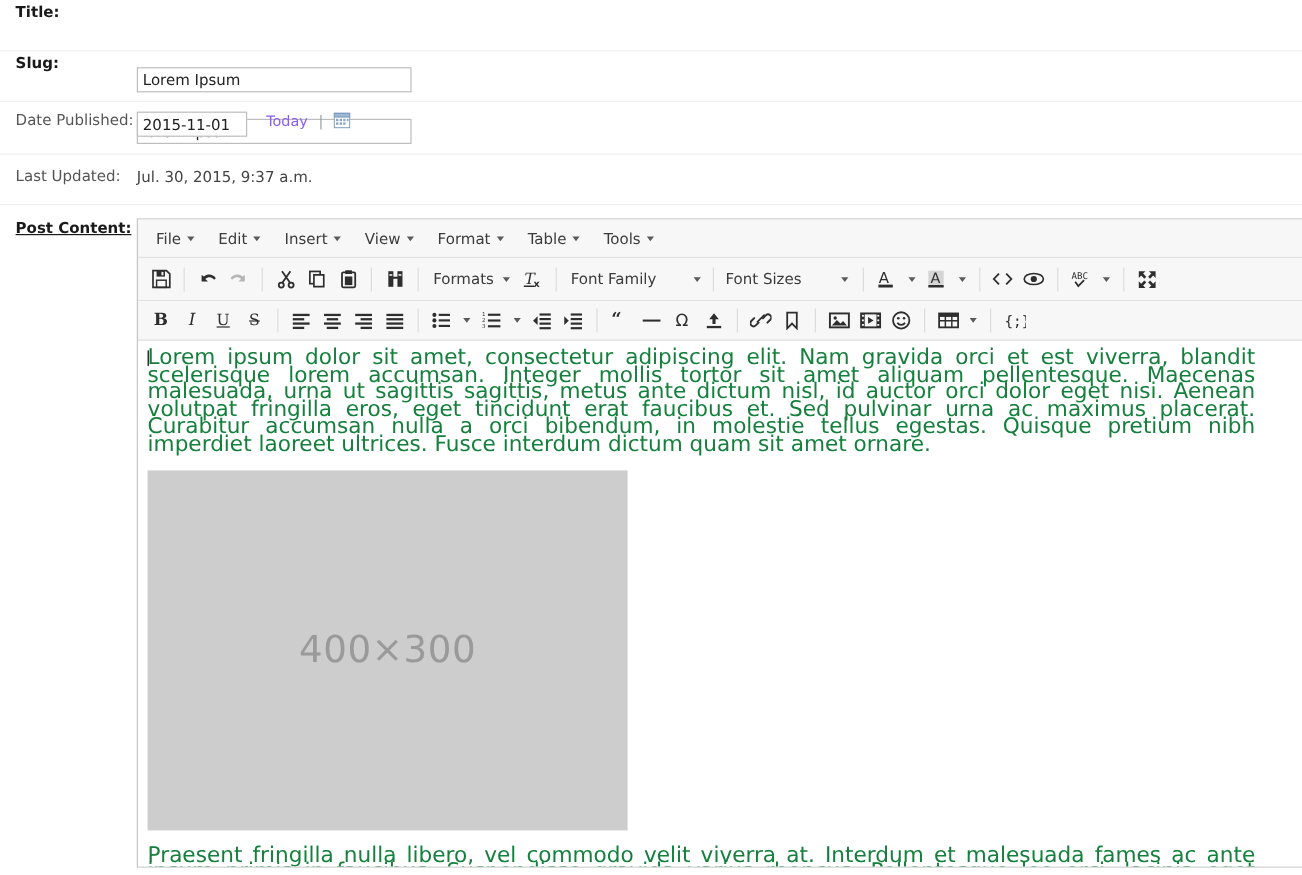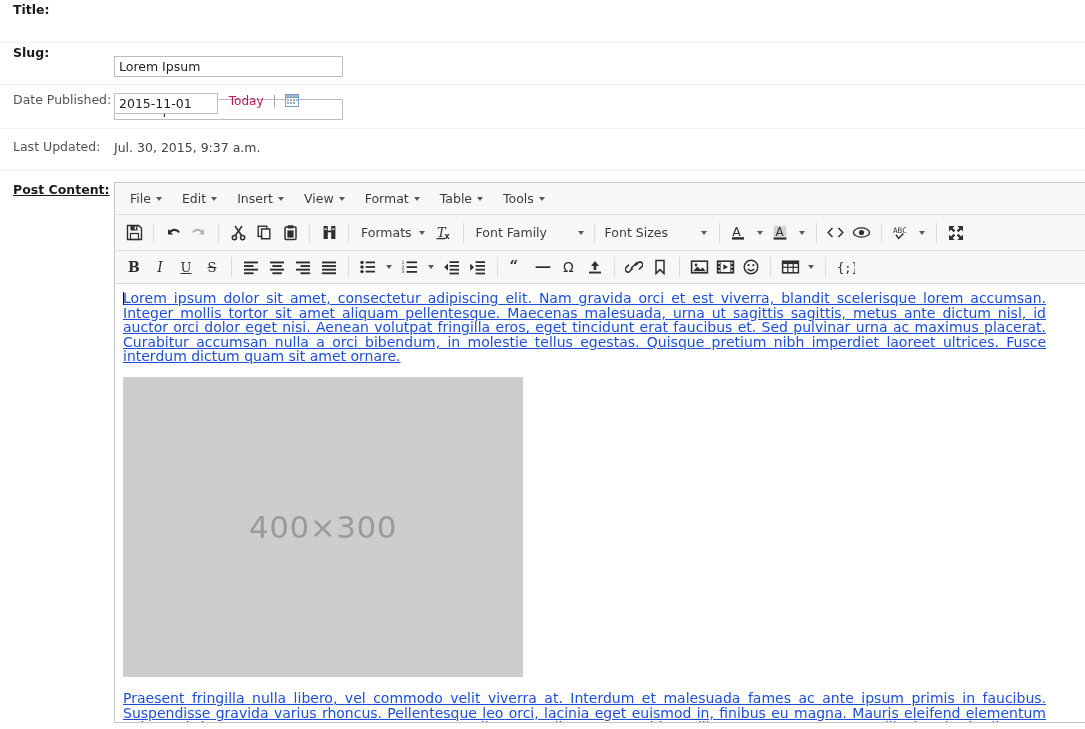--- a/index.html
+++ b/index.html
@@ -65,27 +65,27 @@
     color: #222;
     border: 1px solid #bdbdbd;
     background: #fff;
     height: 21px;
     padding: 0 4px;
     box-sizing: border-box;
     outline: none;
     border-radius: 0;
   }
   input.txt-wide { width: 229px; margin-top: 48px; }
-  input.txt-date { width: 104px; }
+  input.txt-date { width: 92px; }
 
   .today-link {
-    color: #be185d;
+    color: #8b5cf6;
     font-size: 12px;
     text-decoration: none;
-    margin-left: 7px;
+    margin-left: 12px;
     vertical-align: 3px;
   }
   .pipe {
     color: #9aa4ae;
     font-size: 12px;
     margin: 0 5px;
     vertical-align: 3px;
   }
   .cal-icon {
     display: inline-block;
@@ -221,25 +221,24 @@
   .edit-body {
     position: absolute;
     top: 0; left: 0;
     width: 941px;
     box-sizing: border-box;
     padding: 7px 10px 6px 8px;
   }
   .edit-body p {
     margin: 0 0 10px 0;
     font-family: "DejaVu Sans", "Liberation Sans", sans-serif;
-    font-size: 14px;
+    font-size: 18px;
     line-height: 14.6px;
-    color: #1d4ed8;
+    color: #15803d;
     text-align: justify;
-    text-decoration: underline;
   }
   .caret-bar {
     position: absolute;
     left: 8px;
     top: 8px;
     width: 1px;
     height: 13px;
     background: #000;
   }
   .img-ph {

